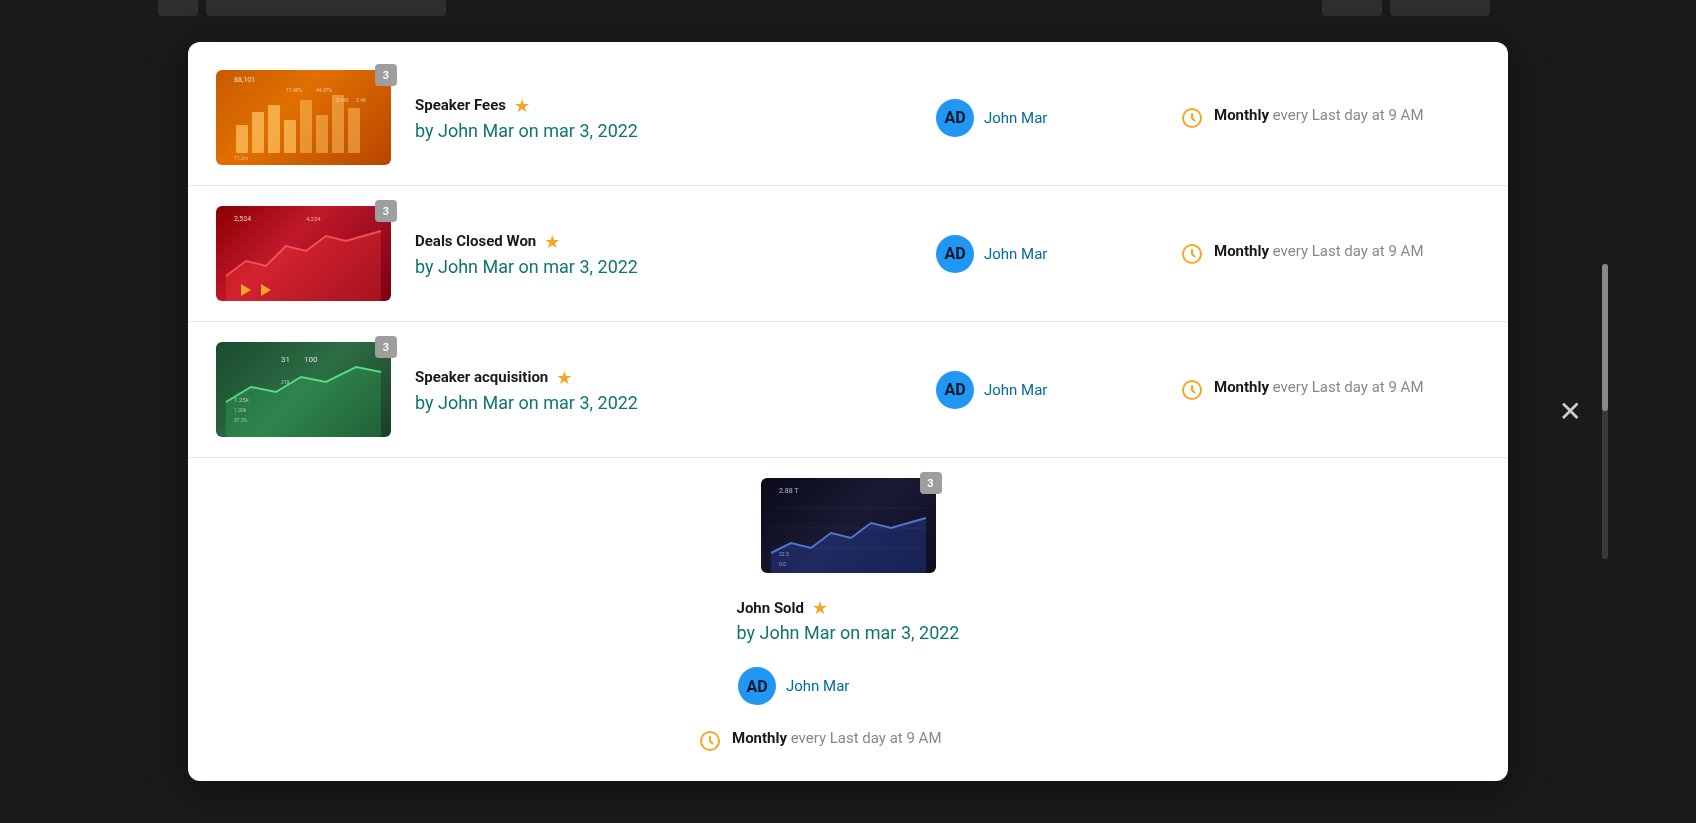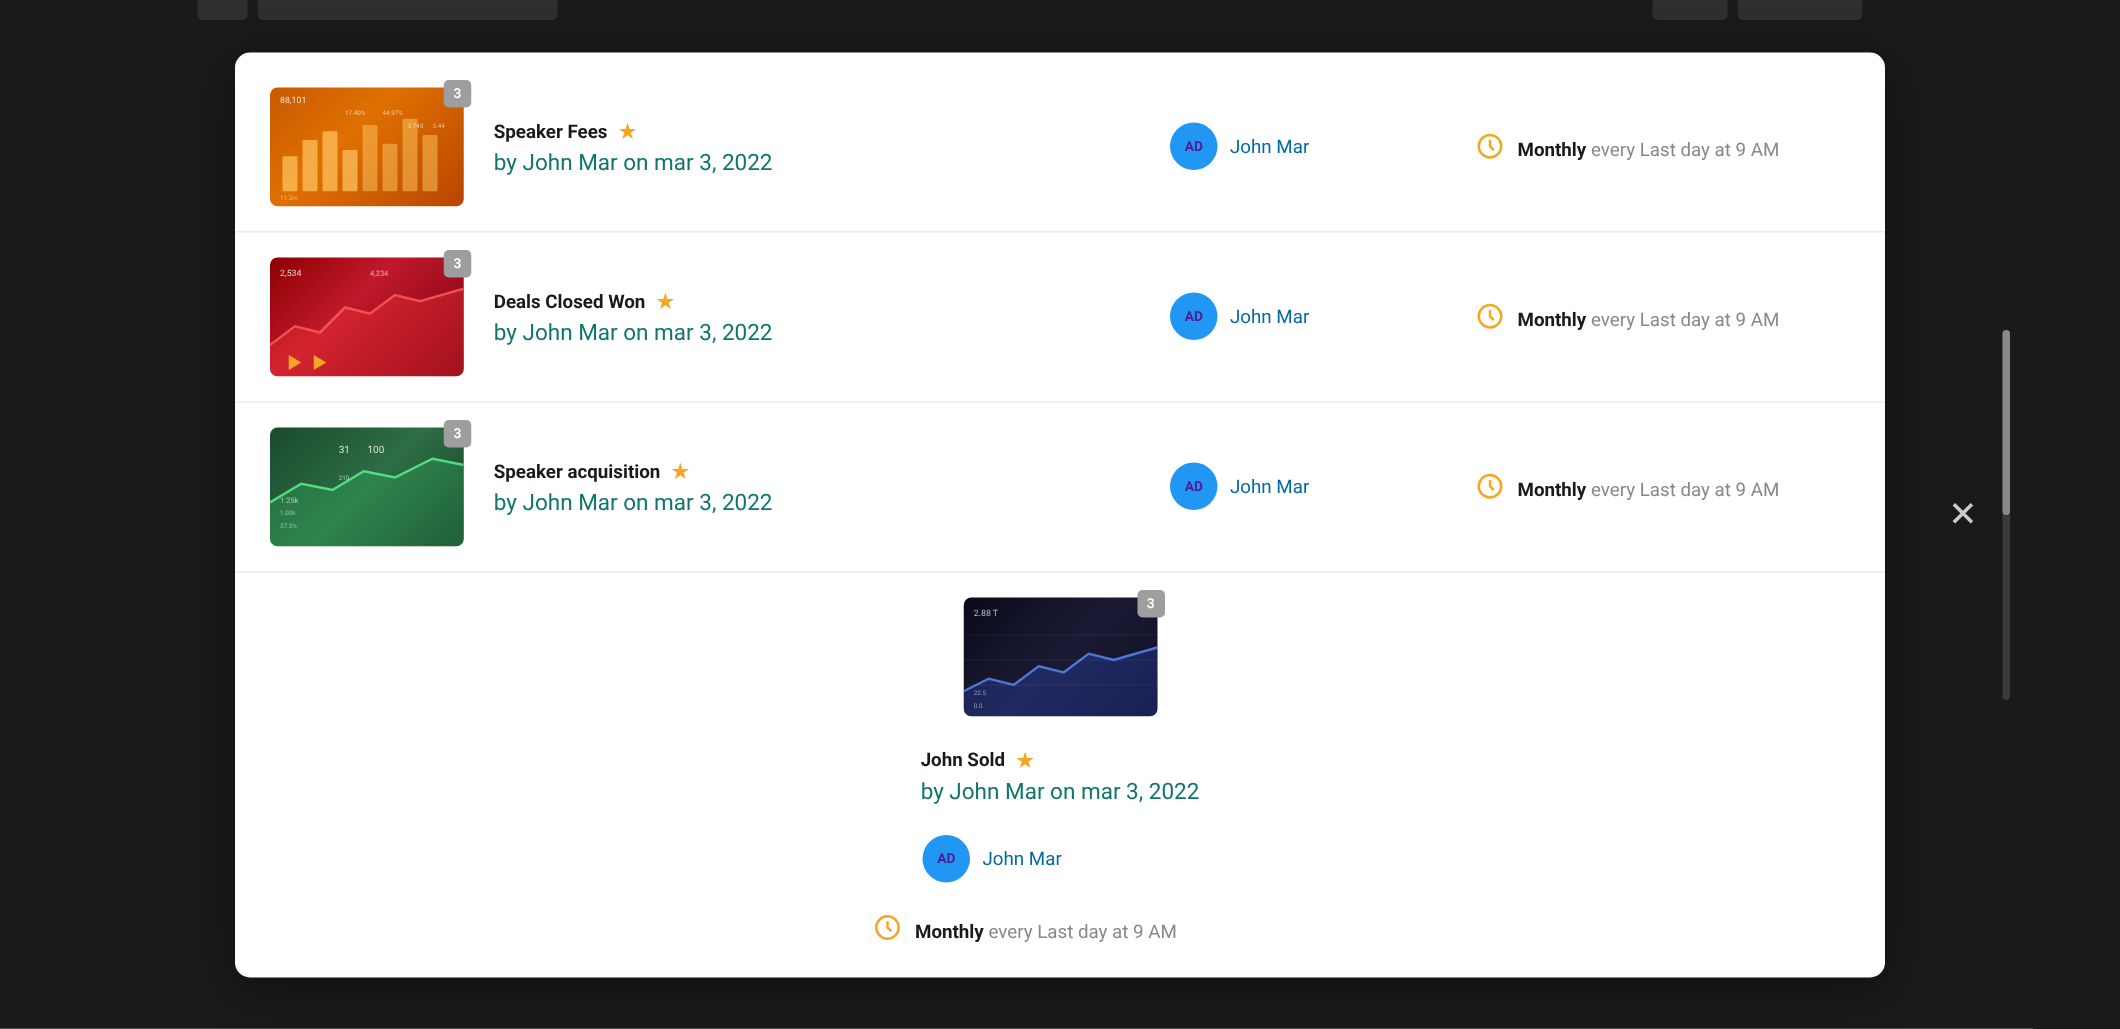--- a/index.html
+++ b/index.html
@@ -45,21 +45,21 @@
       border-bottom: none;
       flex-direction: column;
     }
 
     .thumbnail-wrapper {
       position: relative;
       flex-shrink: 0;
     }
 
     .thumbnail {
-      width: 155px;
+      width: 175px;
       height: 95px;
       border-radius: 6px;
       overflow: hidden;
     }
 
     .thumbnail-orange {
       background: linear-gradient(135deg, #c85a00 0%, #e07000 40%, #b84500 100%);
       position: relative;
     }
 
@@ -140,37 +140,37 @@
       align-items: center;
       gap: 10px;
       min-width: 220px;
     }
 
     .avatar {
       width: 38px;
       height: 38px;
       border-radius: 50%;
       background: #2196F3;
-      color: #4c1d95;
-      font-size: 11px;
+      color: #0f172a;
+      font-size: 16px;
       font-weight: 700;
       display: flex;
       align-items: center;
       justify-content: center;
       flex-shrink: 0;
     }
 
     .user-name {
       font-size: 15px;
       color: #0369a1;
     }
 
     .schedule-section {
       display: flex;
-      align-items: flex-end;
+      align-items: flex-start;
       gap: 10px;
       min-width: 300px;
     }
 
     .clock-icon {
       width: 24px;
       height: 24px;
       flex-shrink: 0;
       color: #f5a623;
     }

